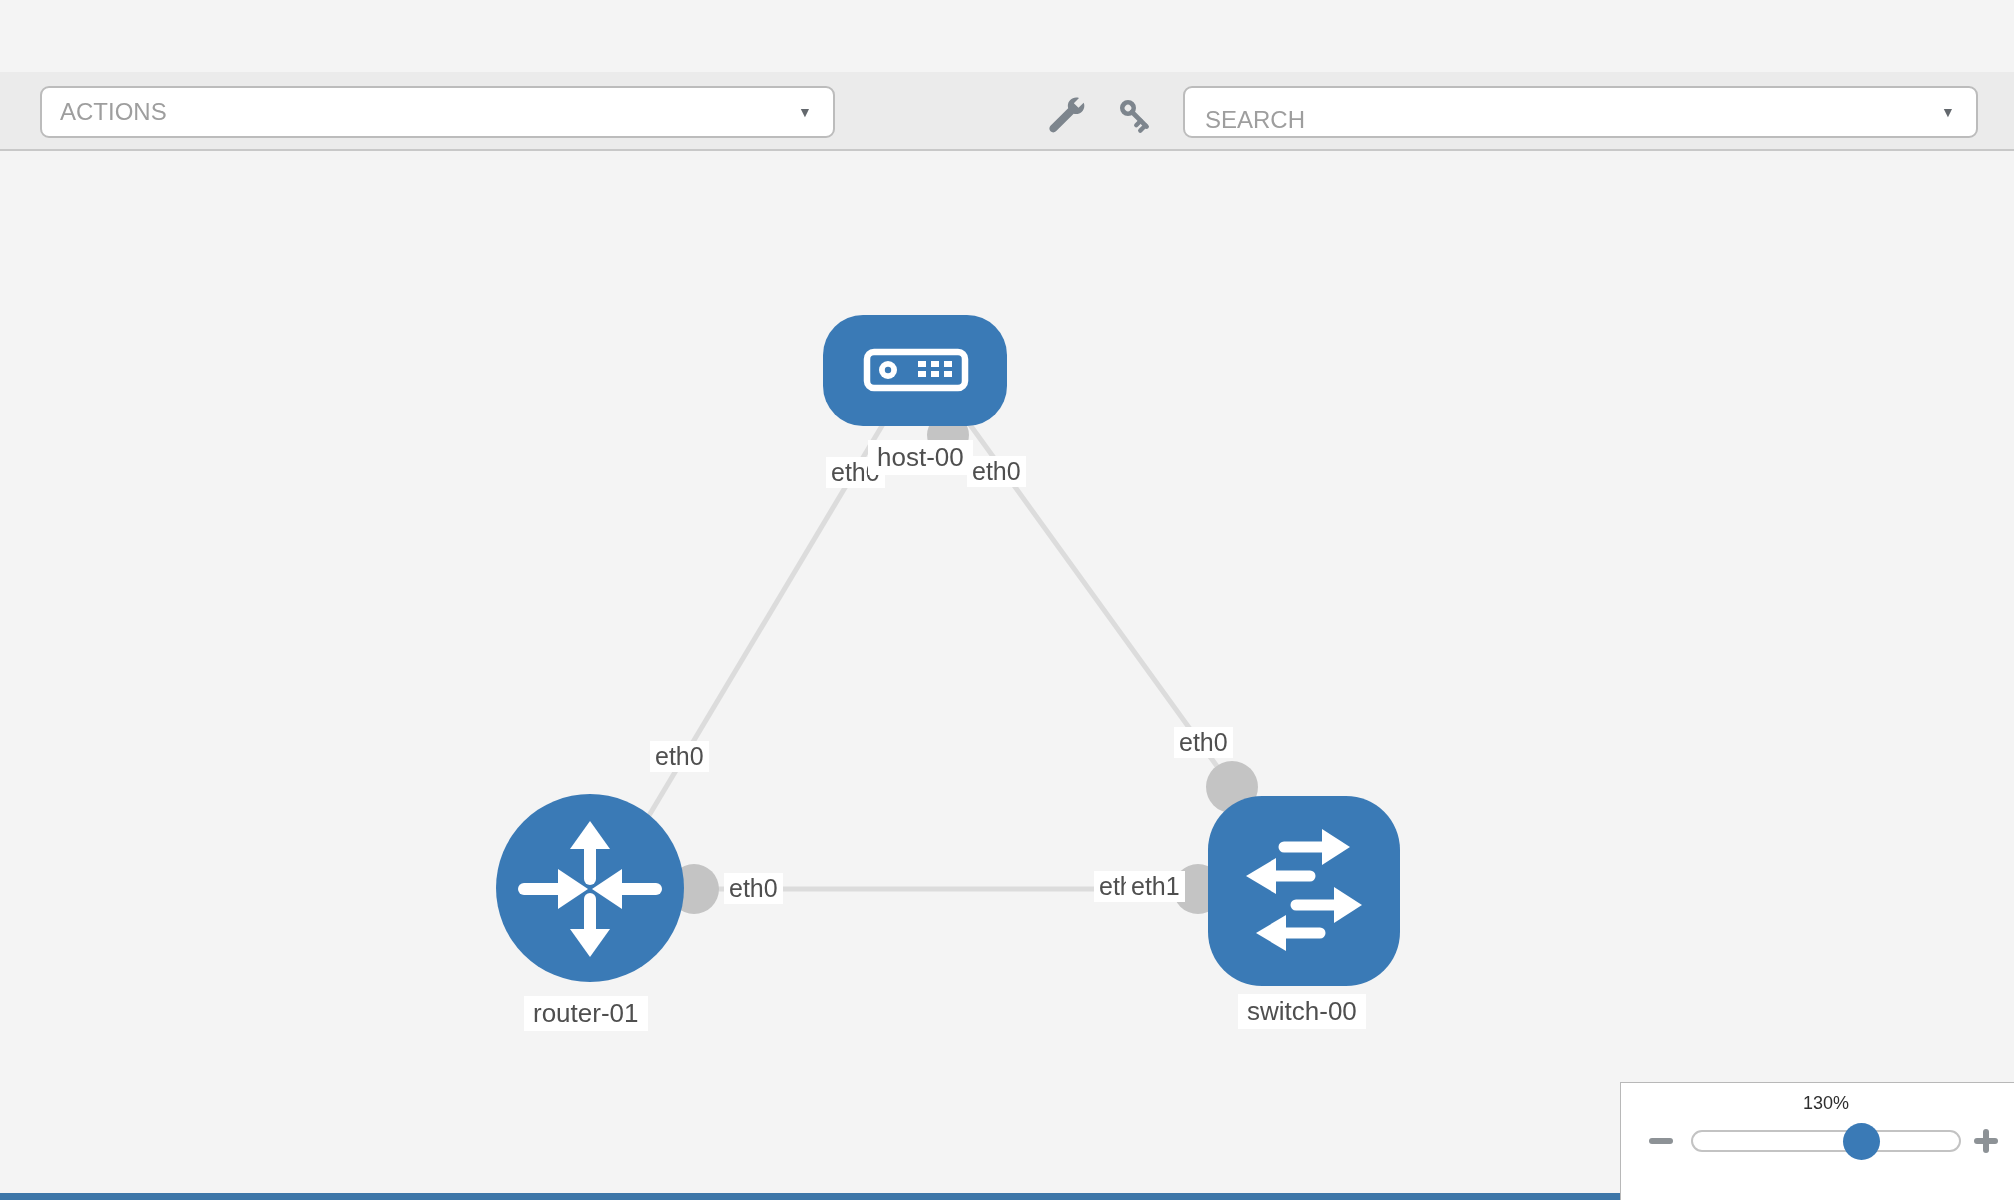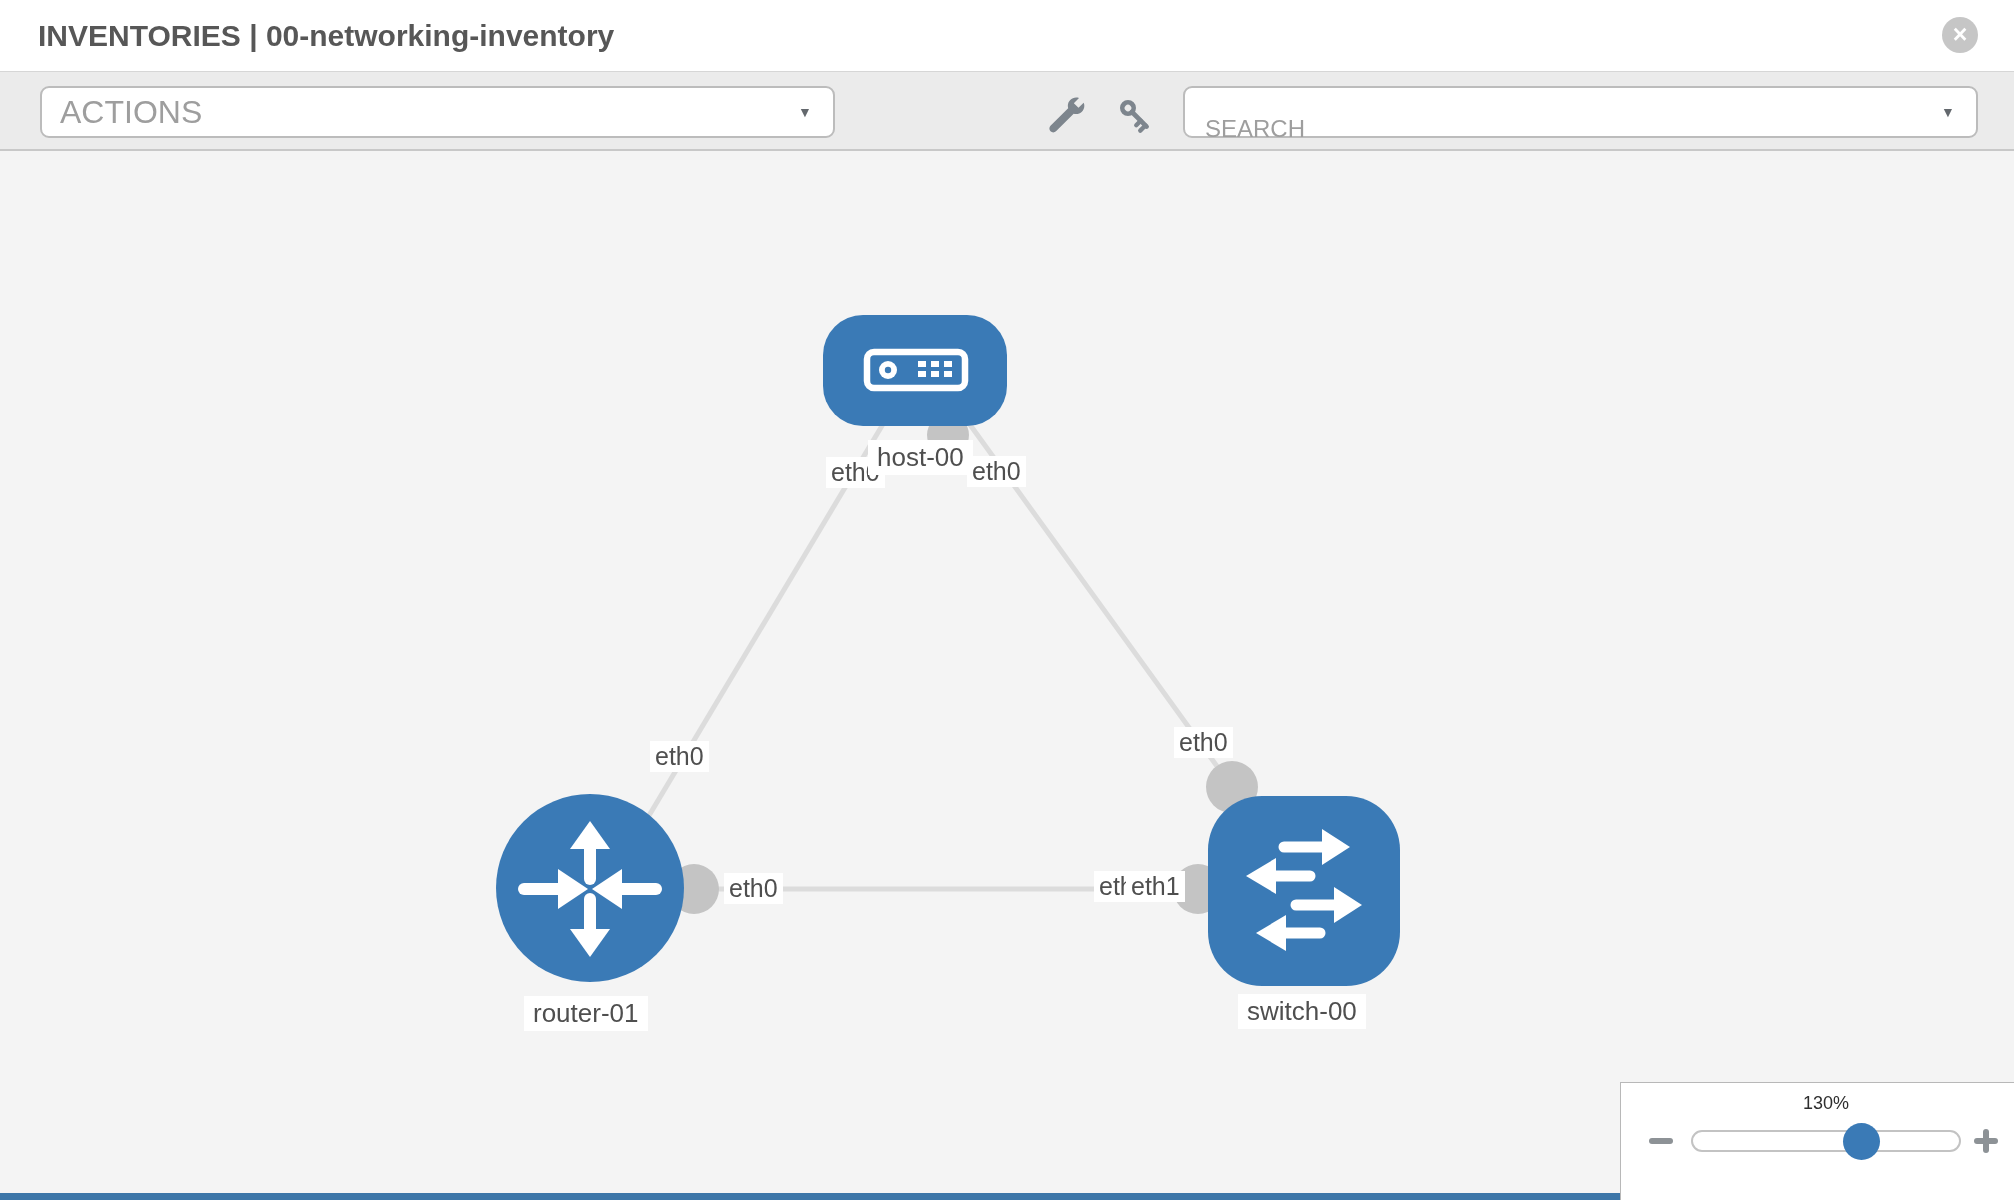--- a/index.html
+++ b/index.html
@@ -30,30 +30,30 @@
   .toolbar{
     position:absolute;left:0;top:72px;width:2014px;height:79px;
     background:var(--toolbar-bg,#ebebeb);border-bottom:2px solid #c8c8c8;box-sizing:border-box;
   }
   .combo{
     position:absolute;top:14px;height:52px;background:#ffffff;
     border:2px solid var(--border-gray,#bcbcbc);border-radius:9px;box-sizing:border-box;
     cursor:pointer;
   }
   .combo-label{
-    position:absolute;left:18px;top:0;line-height:48px;font-size:32px;
+    position:absolute;left:18px;top:0;line-height:48px;font-size:24px;
     color:var(--placeholder-text,#9e9e9e);white-space:nowrap;
   }
   .caret{
     position:absolute;top:0;line-height:48px;font-size:14px;color:#63686d;user-select:none;
   }
   .actions-box{left:40px;width:795px;}
   .search-box{left:1183px;width:795px;}
   .search-input{
-    position:absolute;left:0;top:17px;width:730px;height:48px;border:none;outline:none;
+    position:absolute;left:0;top:8px;width:730px;height:48px;border:none;outline:none;
     background:transparent;font-family:"Liberation Sans","DejaVu Sans",sans-serif;
     font-size:24px;color:#4a4a4a;padding:0 0 0 20px;
   }
   .search-input::placeholder{color:var(--placeholder-text,#9e9e9e);opacity:1;}
   .tool-icon{position:absolute;cursor:pointer;}
 
   
   .topology-svg{position:absolute;left:0;top:151px;}
   .chip{
     position:absolute;background:#ffffff;color:var(--text-dark,#4f4f4f);
@@ -85,24 +85,20 @@
   .footer-strip{
     position:absolute;left:0;top:1193px;width:1620px;height:7px;
     background:var(--footer-blue,#3d76a8);z-index:9;
   }
 </style>
 </head>
 <body>
 
 <div class="app">
 
-  <div class="header">
-    <div class="page-title">INVENTORIES | 00-networking-inventory</div>
-    <div class="close-btn">×</div>
-  </div>
 
   <div class="toolbar">
     <div class="combo actions-box">
       <span class="combo-label">ACTIONS</span>
       <span class="caret" style="left:756px;">▼</span>
     </div>
 
     <svg class="tool-icon" style="left:1046px;top:22px;" width="40" height="40" viewBox="0 0 24 24">
       <path fill="var(--icon-slate,#7d858d)" d="M22.6 5.2l-3.1 3.1-2.8-2.8 3.1-3.1c-.5-.2-1.1-.3-1.7-.3-2.8 0-5 2.2-5 5 0 .5.1 1 .2 1.4L2.7 19.1c-.9.9-.9 2.4 0 3.3.9.9 2.4.9 3.3 0L16.6 11.8c.4.1.9.2 1.4.2 2.8 0 5-2.2 5-5 0-.6-.1-1.2-.4-1.8z"></path>
     </svg>

